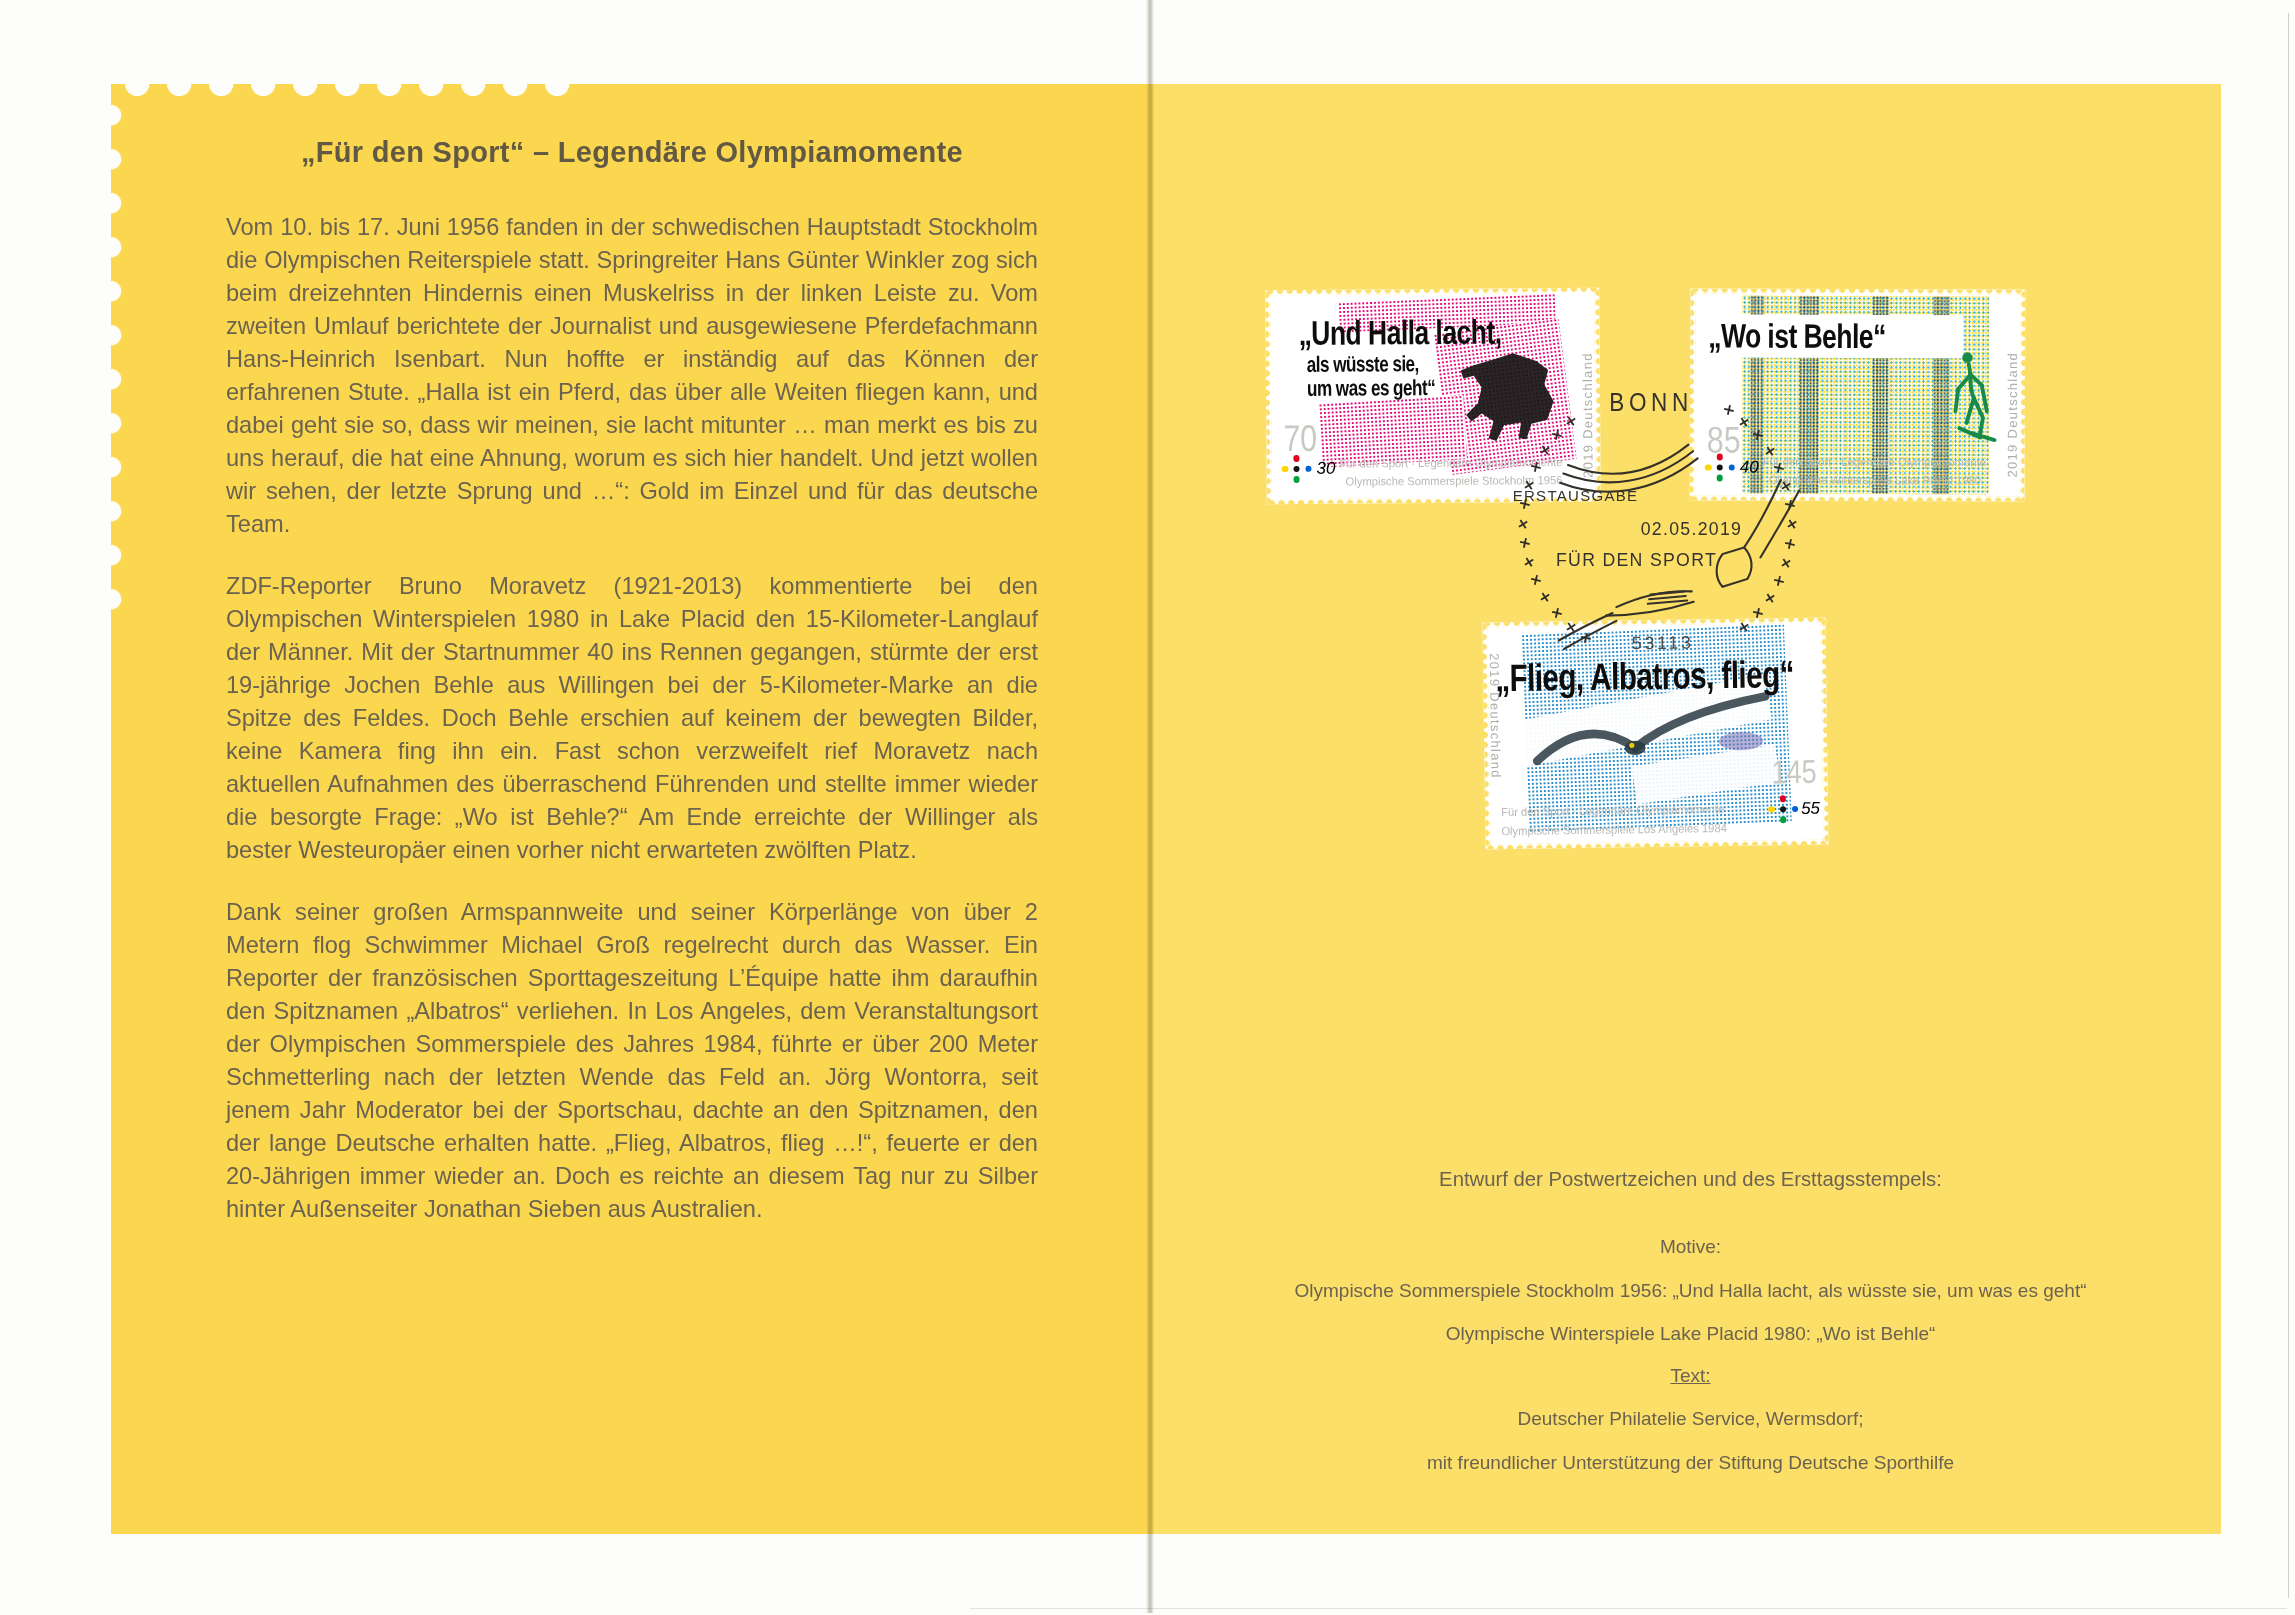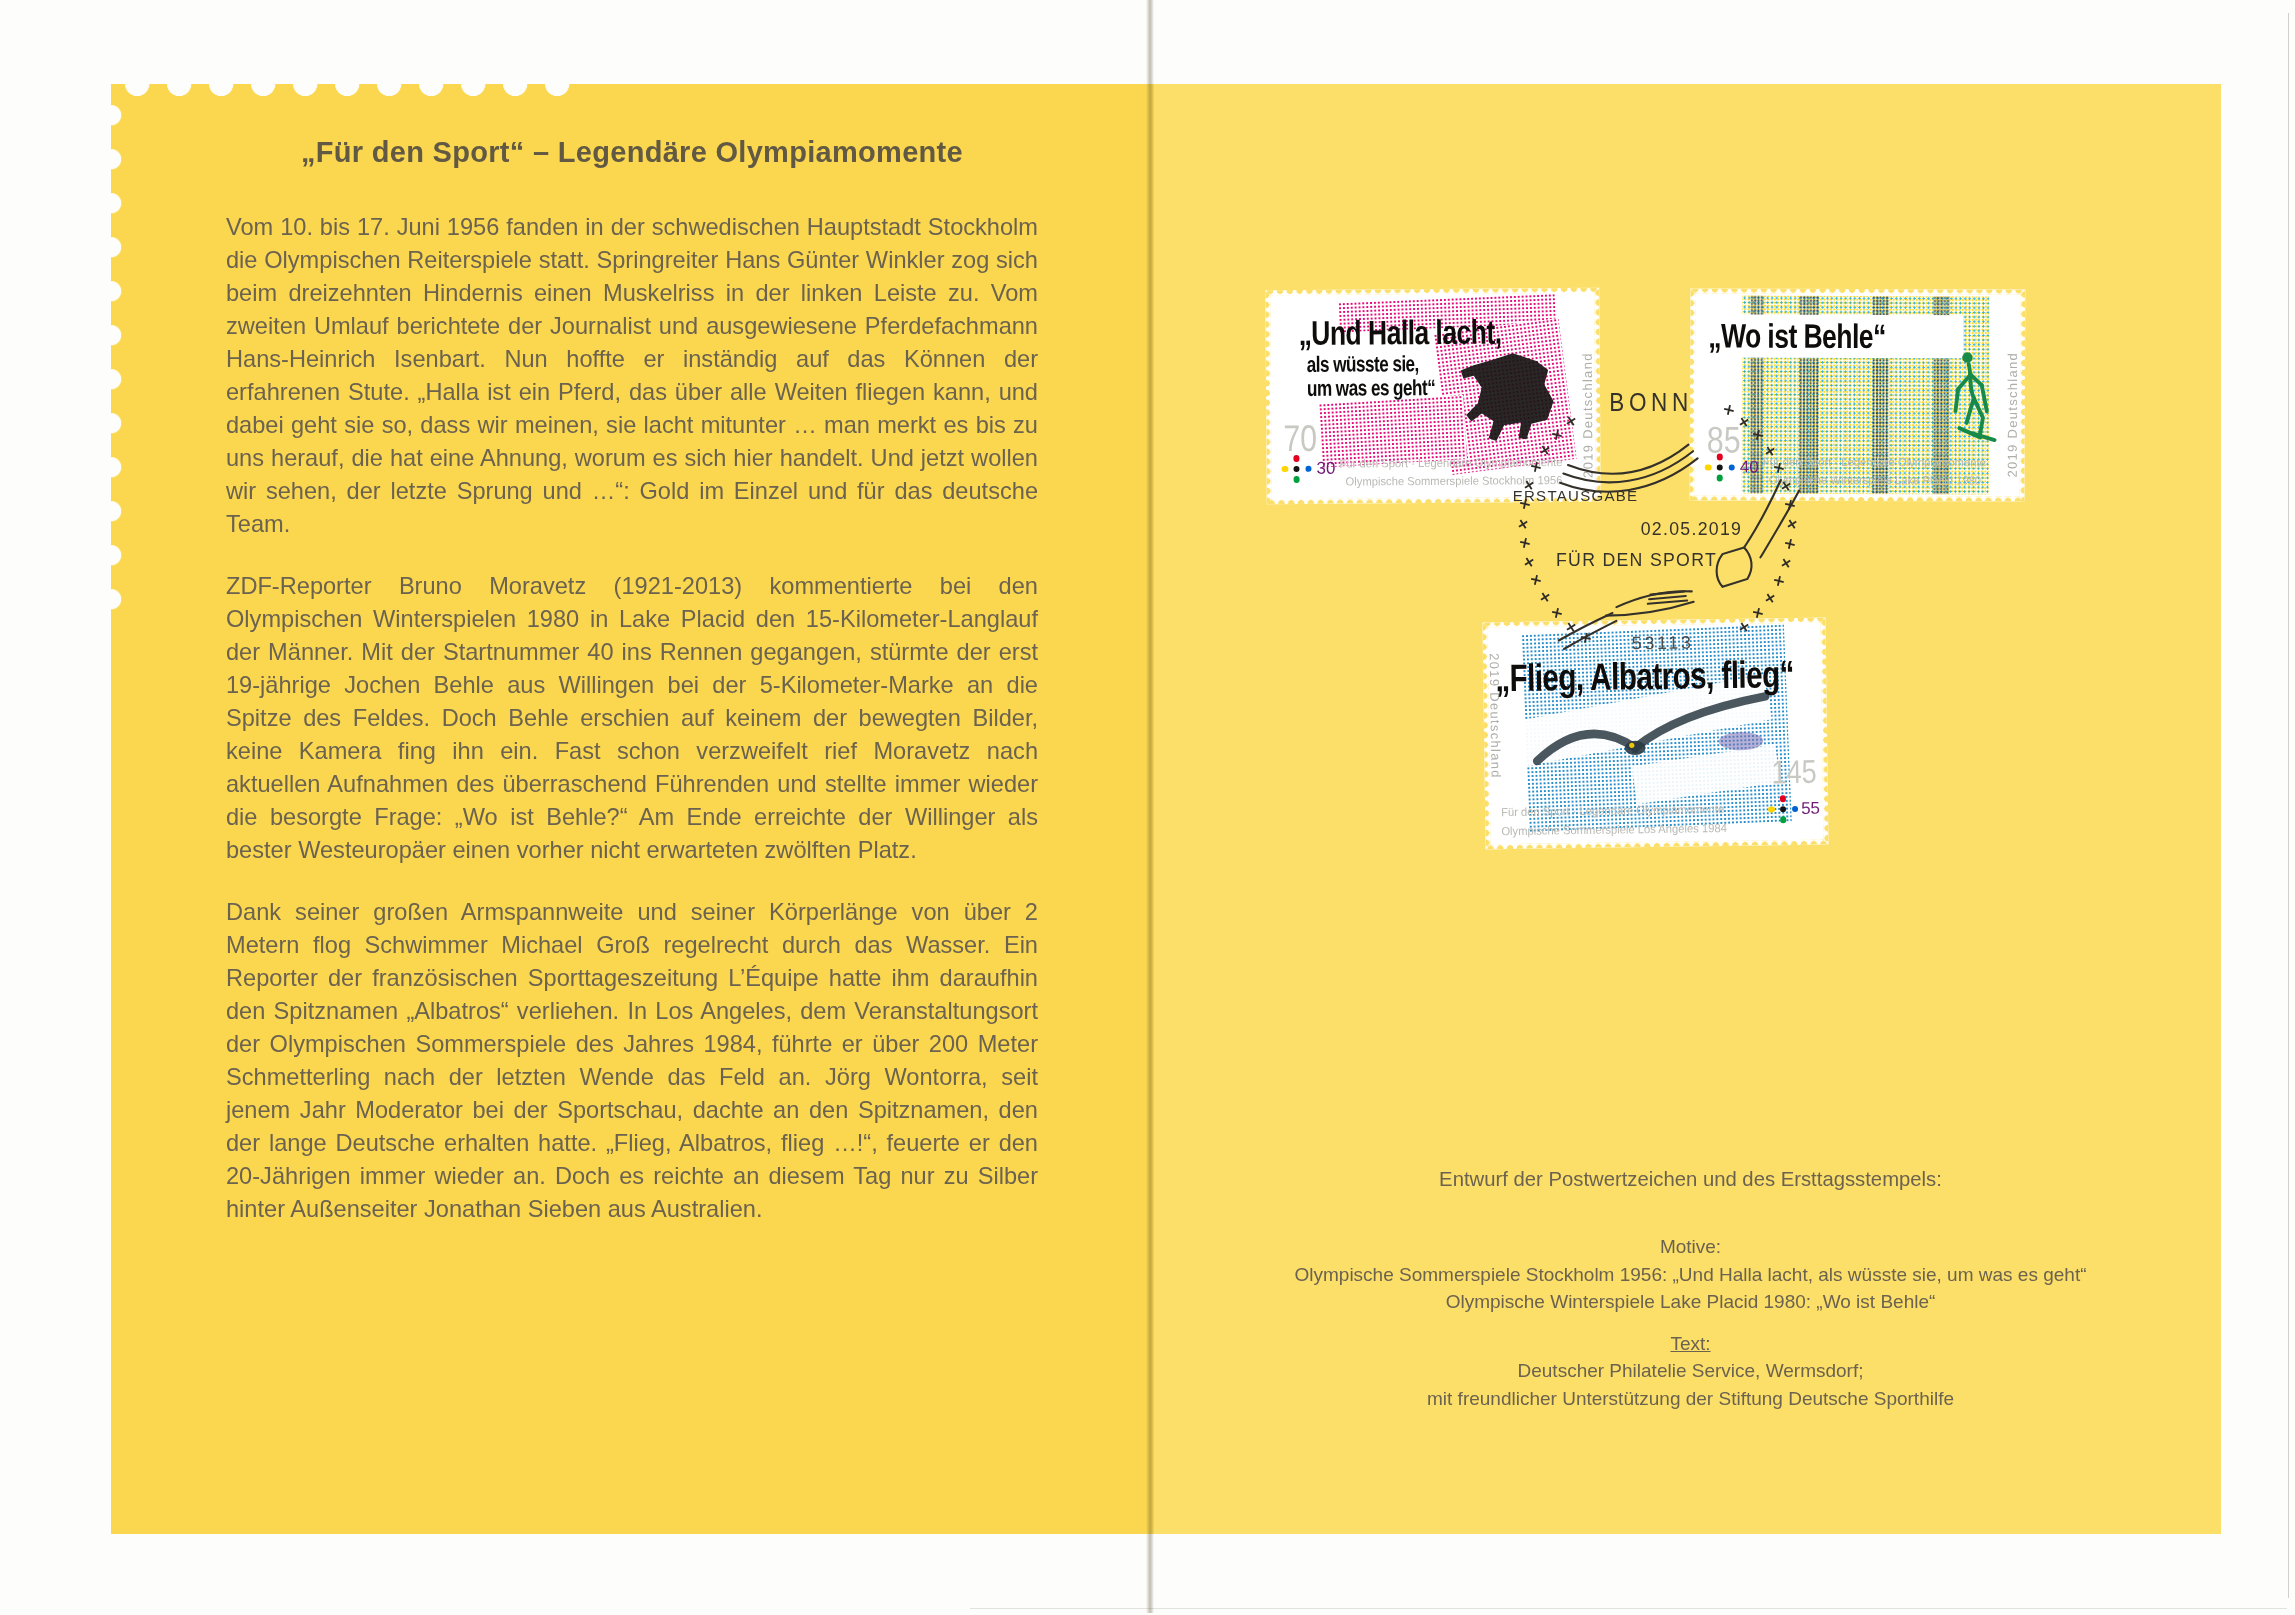--- a/index.html
+++ b/index.html
@@ -34,21 +34,21 @@
     background-image:radial-gradient(circle at 50% 0,#fcdf68 3.3px,rgba(252,223,104,0) 3.7px);background-size:9.8px 4.6px;}
   .stamp .pb{left:0;right:0;bottom:0;height:4.6px;
     background-image:radial-gradient(circle at 50% 100%,#fcdf68 3.3px,rgba(252,223,104,0) 3.7px);background-size:9.8px 4.6px;}
   .stamp .pl{top:0;bottom:0;left:0;width:4.6px;
     background-image:radial-gradient(circle at 0 50%,#fcdf68 3.3px,rgba(252,223,104,0) 3.7px);background-size:4.6px 9.8px;}
   .stamp .pr{top:0;bottom:0;right:0;width:4.6px;
     background-image:radial-gradient(circle at 100% 50%,#fcdf68 3.3px,rgba(252,223,104,0) 3.7px);background-size:4.6px 9.8px;}
   .stamp-title{position:absolute;font-weight:800;color:#0e0d0c;letter-spacing:-0.7px;
     transform-origin:left top;transform:scaleX(.78);white-space:nowrap;z-index:3;}
   .stamp-value{position:absolute;color:#c9c9c4;font-weight:400;transform-origin:left top;transform:scaleX(.82);z-index:3;}
-  .stamp-surcharge{position:absolute;color:#701a75;font-size:17px;z-index:3;}
+  .stamp-surcharge{position:absolute;color:#000000;font-size:17px;z-index:3;font-style:italic;}
   .stamp-caption{position:absolute;color:#b9b9b4;font-size:11.8px;line-height:18.3px;
     transform-origin:left top;transform:scaleX(.95);white-space:nowrap;z-index:3;}
   .year-v{position:absolute;color:#aeaea9;font-size:13px;letter-spacing:1.3px;writing-mode:vertical-rl;z-index:3;}
   .year-v.flip{transform:rotate(180deg);}
   .oly-dots{position:absolute;width:30px;height:30px;z-index:3;}
   .oly-dots i{position:absolute;width:6.6px;height:6.6px;border-radius:50%;}
   .od-red{left:11.8px;top:0;background:#e3001f;}
   .od-yellow{left:0;top:10.5px;background:#ffd500;}
   .od-black{left:11.8px;top:10.5px;background:#141414;}
   .od-blue{left:23.6px;top:10.5px;background:#0063d3;}
@@ -67,21 +67,21 @@
   .white-band{position:absolute;background:#fff;}
   
   .pm-text{position:absolute;color:#35312b;z-index:7;text-align:center;
     font-family:"Liberation Sans",sans-serif;letter-spacing:1.3px;transform-origin:left top;}
   .pm-cross{position:absolute;color:#2f2c27;font-size:16.4px;font-weight:bold;z-index:7;}
   #pm-art{position:absolute;left:0;top:0;width:2295px;height:1615px;z-index:7;pointer-events:none;}
   #plz{position:absolute;color:rgba(58,54,48,.88);font-size:18px;letter-spacing:2.6px;z-index:2;}
   
   #credits{position:absolute;left:1173px;top:1160px;width:1035px;text-align:center;color:#6b6250;z-index:3;}
   .cr-lg{font-size:20.3px;line-height:38px;}
-  .cr-sm{font-size:19px;line-height:27.5px;}
+  .cr-sm{font-size:19px;line-height:27.5px;margin-top:16px;}
   .cr-gap1{margin-top:35px;}
   .cr-gap2{margin-top:14px;text-decoration:underline;}
 </style>
 </head>
 <body>
 
 <div id="scan">
 
   <div class="page" id="page-left">
     <div class="lp-perf-top"></div>

